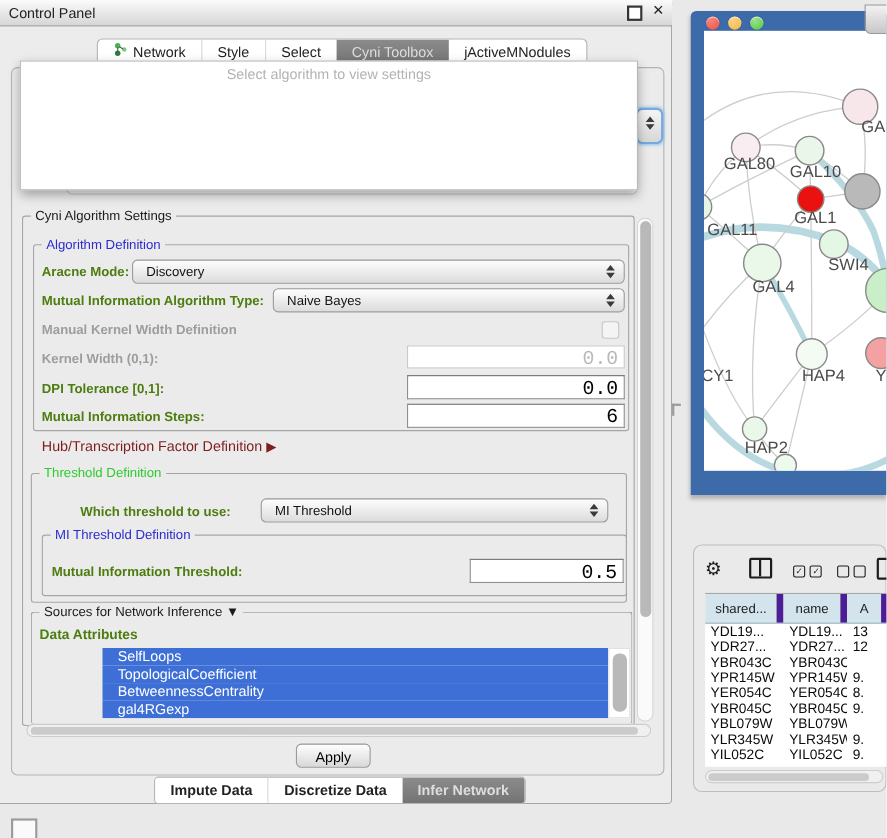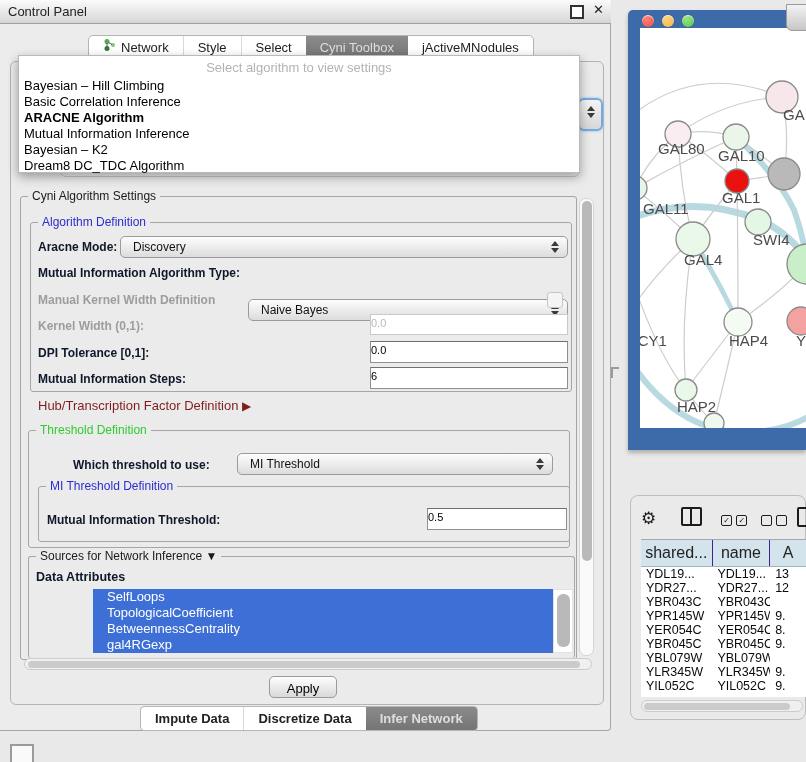--- a/index.html
+++ b/index.html
@@ -26,33 +26,33 @@
   #content-panel{left:10px;top:61px;width:592px;height:642px;background:#ebebeb;
                  border:1px solid #b3b3b3;border-radius:6px;}
   #ghost-combo{left:60px;top:150px;width:520px;height:27px;background:#f1f1f1;border:1px solid #c9c9c9;
                border-radius:6px;font-size:13px;color:#c3c3c3;line-height:27px;padding-left:14px;box-sizing:border-box;}
   #focus-combo{left:578px;top:98px;width:21px;height:29px;background:linear-gradient(#f4f4f4,#d7d7d7);
                border:2px solid #76a9dd;border-radius:6px;box-shadow:0 0 3px #8fc0ea;}
   
   .group{border:1px solid #a6a6a6;border-radius:3px;}
   .gtitle{position:absolute;top:-8px;left:7px;background:#ebebeb;padding:0 4px;font-size:12px;white-space:nowrap;}
   .blue{color:#2c2cd0;} .green{color:#2ecb2e;}
-  .lbl{position:absolute;font-size:12px;font-weight:bold;color:#0f172a;white-space:nowrap;}
+  .lbl{position:absolute;font-size:12px;font-weight:bold;color:#4d7c0f;white-space:nowrap;}
   .lbl.dis{color:#9d9d9d;}
   
   .combo{position:absolute;background:linear-gradient(#fdfdfd,#dcdcdc);border:1px solid #9b9b9b;
          border-radius:5px;font-size:12px;box-sizing:border-box;}
   .combo .ct{position:absolute;left:12px;top:3px;color:#111;}
   .spin{position:absolute;right:7px;top:4px;width:9px;}
   .spin i{display:block;width:0;height:0;border-left:4px solid transparent;border-right:4px solid transparent;}
   .spin .up{border-bottom:5px solid #3a3a3a;margin-bottom:2px;}
   .spin .dn{border-top:5px solid #3a3a3a;}
   
   .field{position:absolute;background:#fff;border:1px solid #8f8f8f;border-top-color:#6f6f6f;
-         font-size:11px;box-sizing:border-box;padding:2px 5px 0 0;color:#000;}
+         font-size:18px;text-align:right;box-sizing:border-box;padding:2px 5px 0 0;color:#000;font-family:Liberation Mono, monospace;}
   .field.dis{border-color:#c9c9c9;color:#b9b9b9;}
   .checkbox{position:absolute;width:14px;height:14px;border:1px solid #c6c6c6;border-radius:3px;background:#f4f4f4;}
   
   #attr-list{left:93px;top:589px;width:460px;height:64px;overflow:hidden;}
   .attr-item{height:16px;line-height:16px;background:#3d6fd6;color:#fff;font-size:13px;padding-left:14px;}
   
   .sb-track{position:absolute;background:#fafafa;border:1px solid #d6d6d6;border-radius:7px;box-sizing:border-box;}
   .sb-thumb{position:absolute;background:#b9b9b9;border-radius:6px;}
   .hs-track{position:absolute;background:#f0f0f0;border:1px solid #cccccc;border-radius:7px;box-sizing:border-box;}
   .hs-thumb{position:absolute;background:#cbcbcb;border-radius:5px;}
@@ -80,21 +80,21 @@
   #tp-strip{left:620px;top:460px;width:186px;height:33px;background:#e5e5e5;border-top:1px solid #c6c6c6;}
   #tp-strip span{position:absolute;left:17px;top:9px;font-size:13px;color:#222;}
   #table-window{left:630px;top:495px;width:176px;height:225px;background:#eaeaea;border:1px solid #bdbdbd;
                 border-radius:8px;box-sizing:border-box;}
   .tico{position:absolute;top:12px;color:#1c1c1c;}
   .box2{display:inline-block;width:9px;height:9px;border:1.5px solid #1c1c1c;border-radius:2px;font-size:8px;
         line-height:9px;text-align:center;font-weight:bold;vertical-align:middle;}
   #tbl-area{position:absolute;left:10px;top:43px;width:166px;height:157px;background:#fff;overflow:hidden;
             border-top:1px solid #a9a9a9;}
   #tbl-head{display:flex;height:26px;background:#d3e4ec;border-bottom:1px solid #9fb4bf;}
-  .hcell{font-size:16px;color:#222;text-align:center;line-height:26px;border-right:1px solid #4c1d95;box-sizing:border-box;}
+  .hcell{font-size:12px;color:#222;text-align:center;line-height:26px;border-right:6px solid #4c1d95;box-sizing:border-box;}
   .trow{display:flex;height:14px;}
   .tcell{font-size:12.5px;color:#0a0a0a;line-height:14px;padding-left:5px;box-sizing:border-box;
          white-space:nowrap;overflow:hidden;}
   .c0{width:78px;} .c1{width:63px;} .c2{width:40px;}
   
   #splitter-mark{left:611px;top:367px;width:6px;height:9px;border-left:2px solid #9b9b9b;border-top:2px solid #9b9b9b;}
   #mini-square{left:10px;top:744px;width:20px;height:18px;border:2px solid #9b9b9b;background:#fafafa;}
   #tr-frag{left:786px;top:4px;width:22px;height:25px;background:linear-gradient(#f2f2f2,#c7c7c7);
            border:1px solid #9a9a9a;border-radius:0 0 0 6px;}
   #top-line{left:0;top:3px;width:612px;height:1px;background:#d8d8d8;}
@@ -157,21 +157,21 @@
   </div>
   <span class="lbl" style="left:38px;top:240px;">Aracne Mode:</span>
   <div class="combo" style="left:120px;top:236px;width:448px;height:22px;">
     <span class="ct">Discovery</span>
     <span class="spin">
         <i class="up"></i>
         <i class="dn"></i>
       </span>
   </div>
   <span class="lbl" style="left:38px;top:266px;">Mutual Information Algorithm Type:</span>
-  <div class="combo" style="left:248px;top:262px;width:320px;height:22px;margin-top:37px;">
+  <div class="combo" style="left:248px;top:262px;width:320px;height:22px;">
     <span class="ct">Naive Bayes</span>
     <span class="spin">
         <i class="up"></i>
         <i class="dn"></i>
       </span>
   </div>
   <span class="lbl dis" style="left:38px;top:293px;">Manual Kernel Width Definition</span>
   <span class="checkbox" style="left:547px;top:292px;"></span>
   <span class="lbl dis" style="left:38px;top:319px;">Kernel Width (0,1):</span>
   <div class="field dis" style="left:370px;top:314px;width:198px;height:21px;">
@@ -242,28 +242,20 @@
       <div class="tab" style="font-weight: bold;">
         <span>Discretize Data</span>
       </div>
       <div class="tab selected" style="font-weight: bold;">
         <span>Infer Network</span>
       </div>
     </div>
 
   <div id="dropdown" class="abs">
     <div id="dd-prompt">Select algorithm to view settings</div>
-    <div id="dd-items">
-        <div class="dd-item">Bayesian – Hill Climbing</div>
-        <div class="dd-item">Basic Correlation Inference</div>
-        <div class="dd-item bold">ARACNE Algorithm</div>
-        <div class="dd-item">Mutual Information Inference</div>
-        <div class="dd-item">Bayesian – K2</div>
-        <div class="dd-item">Dream8 DC_TDC Algorithm</div>
-      </div>
   </div>
 
   <div id="net-window" class="abs">
     <span class="light" style="left:14px;background:radial-gradient(circle at 35% 30%,#f98379,#ee4f42);"></span>
     <span class="light" style="left:34px;background:radial-gradient(circle at 35% 30%,#fbd283,#f5b53e);"></span>
     <span class="light" style="left: 54px; background: radial-gradient(circle at 35% 30%, rgb(155, 225, 139), rgb(82, 201, 67));"></span>
     <div id="net-content">
       <svg id="net-svg" width="166" height="400">
           <path d="M-8,190 Q55,166 120,192 Q150,205 172,238" stroke="#a7d0d9" stroke-width="7" fill="none" opacity="0.8"></path>
           <path d="M96,109 Q138,148 154,182 Q164,210 167,236" stroke="#a7d0d9" stroke-width="6" fill="none" opacity="0.8"></path>

